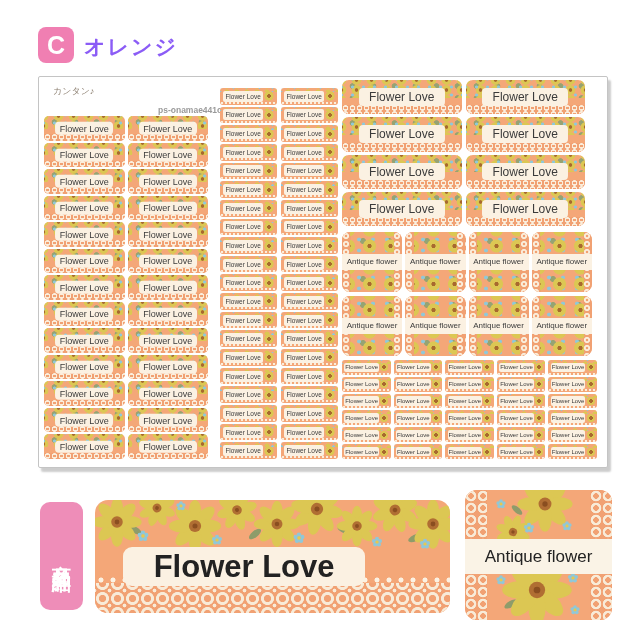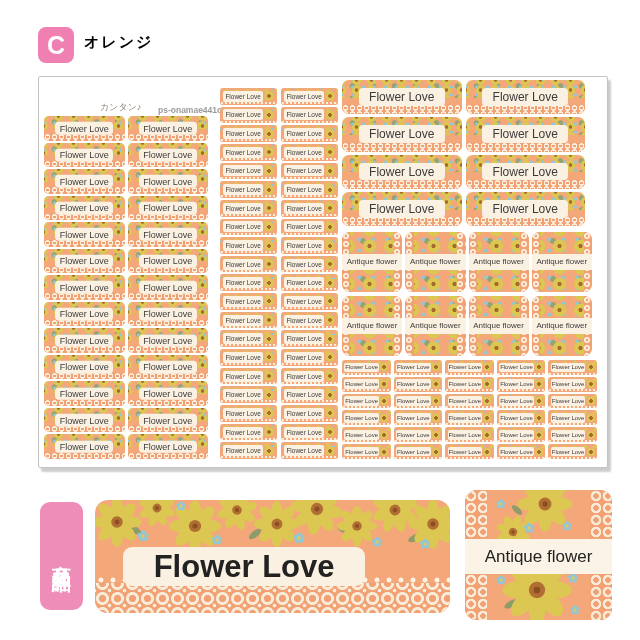--- a/index.html
+++ b/index.html
@@ -2,26 +2,26 @@
 <html><head>
 <meta charset="utf-8">
 <style>
   html,body{margin:0;padding:0;background:#fff;}
   *{box-sizing:border-box;font-family:"Liberation Sans",sans-serif;}
   #stage{position:relative;width:640px;height:640px;background:#fff;overflow:hidden;}
 
   
   .variant-badge{position:absolute;left:38px;top:27px;width:36px;height:36px;border-radius:8px;
     background:#F07FB2;color:#fff;font-size:25px;font-weight:bold;display:flex;align-items:center;justify-content:center;}
-  .variant-name{position:absolute;left:84px;top:33px;color:#000000;font-size:15px;font-weight:bold;letter-spacing:2px;}
+  .variant-name{position:absolute;left:84px;top:33px;color:#8b5cf6;font-size:21px;font-weight:bold;letter-spacing:2px;}
 
   
   .sheet{position:absolute;left:38px;top:76px;width:570px;height:392px;background:#fff;
     border:1px solid #C4C4C4;box-shadow:3px 4px 2px rgba(0,0,0,.20);border-radius:2px;}
-  .tagline{position:absolute;left:14px;top:24px;font-size:9px;color:#8A7D6E;margin-left:47px;}
+  .tagline{position:absolute;left:14px;top:8px;font-size:9px;color:#8A7D6E;}
   .logo{position:absolute;left:12px;top:18px;font-size:18px;font-weight:bold;letter-spacing:0px;}
   .logo span{display:inline-block;}
   .product-code{position:absolute;left:119px;top:28px;font-size:8.5px;color:#9a9a9a;font-weight:bold;}
 
   
   .stk-grid{position:absolute;}
   .sticker{position:relative;background:#F4A778;overflow:hidden;}
   .lbl{position:absolute;background:#FBF1E2;color:#3B3B3B;display:flex;align-items:center;justify-content:center;
     white-space:nowrap;overflow:hidden;}
 

